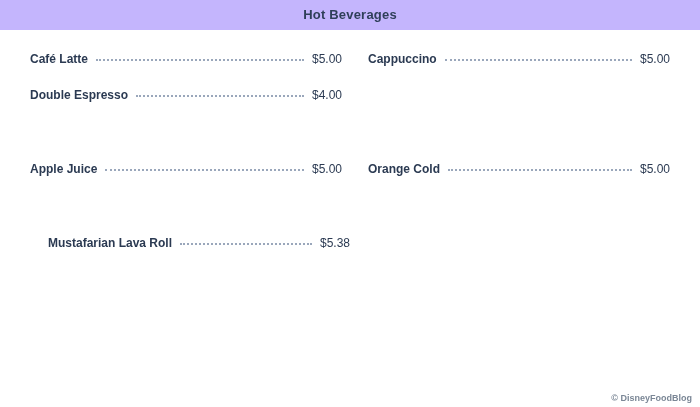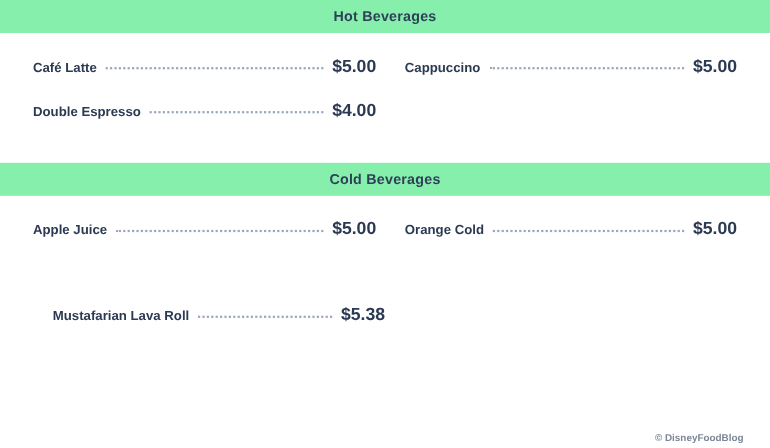--- a/index.html
+++ b/index.html
@@ -12,21 +12,21 @@
     background: #ffffff;
     font-family: "Liberation Sans", sans-serif;
     color: #2b3a52;
     overflow: hidden;
     position: relative;
   }
   .menu {
     width: 700px;
   }
   .section-header {
-    background: #86efac;
+    background: #c4b5fd;
     text-align: center;
     font-size: 13px;
     font-weight: bold;
     color: #2f3f59;
     letter-spacing: 0.2px;
     padding: 7px 0 8px 0;
   }
   .section-body {
     padding: 0 30px;
     box-sizing: border-box;
@@ -62,37 +62,37 @@
   .dots {
     flex: 1 1 auto;
     margin: 0 8px;
     position: relative;
     top: -2px;
     border-bottom: 2px dotted #9aa7bb;
     height: 4px;
     min-width: 20px;
   }
   .item-price {
-    font-size: 16px;
-    font-weight: bold;
+    font-size: 12px;
+    font-weight: normal;
     color: #2b3a52;
     white-space: nowrap;
     text-align: right;
   }
   .item-desc {
     font-size: 11px;
     color: #5a7a97;
     margin-top: 6px;
   }
   .spacer-lg {
     height: 38px;
   }
   .credit {
     position: absolute;
-    right: 24px;
+    right: 8px;
     bottom: 4px;
     font-size: 9px;
     font-weight: bold;
     color: #7b8796;
   }
 </style>
 </head>
 <body>
 
 <div class="menu">
@@ -125,21 +125,20 @@
               <span class="item-price">$5.00</span>
             </div>
           </div>
         </div>
       </div>
       <div class="spacer-lg"></div>
     </div>
   </div>
 
   <div class="section">
-    <div class="section-header">Cold Beverages</div>
     <div class="section-body">
       <div class="row">
         <div class="col">
           <div class="item">
             <div class="item-line">
               <span class="item-name">Apple Juice</span>
               <span class="dots"></span>
               <span class="item-price">$5.00</span>
             </div>
           </div>

